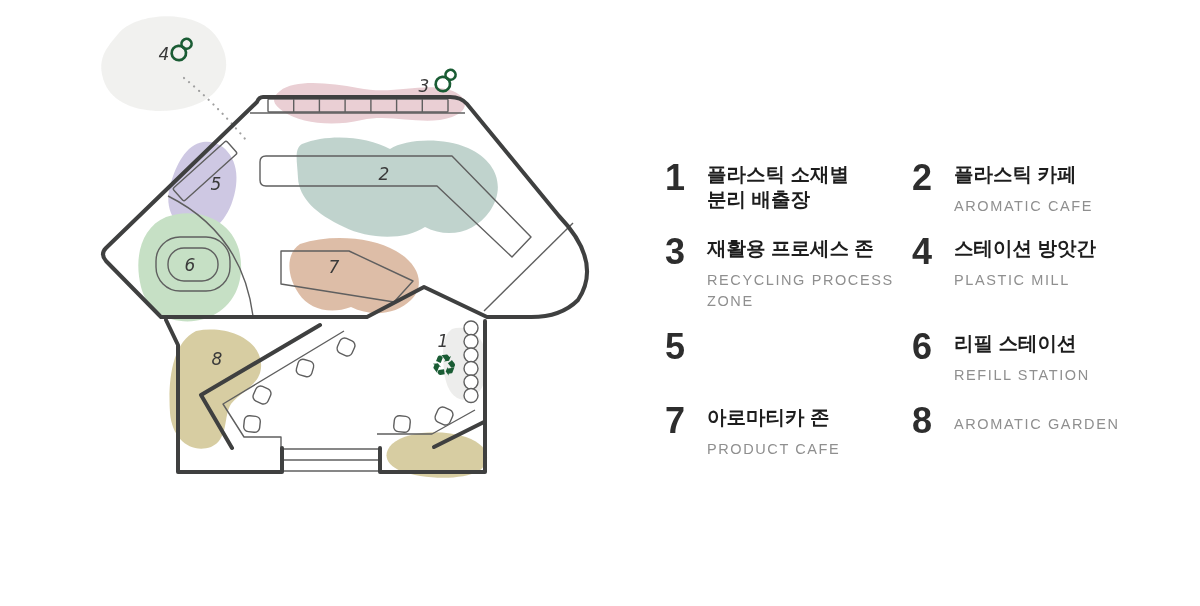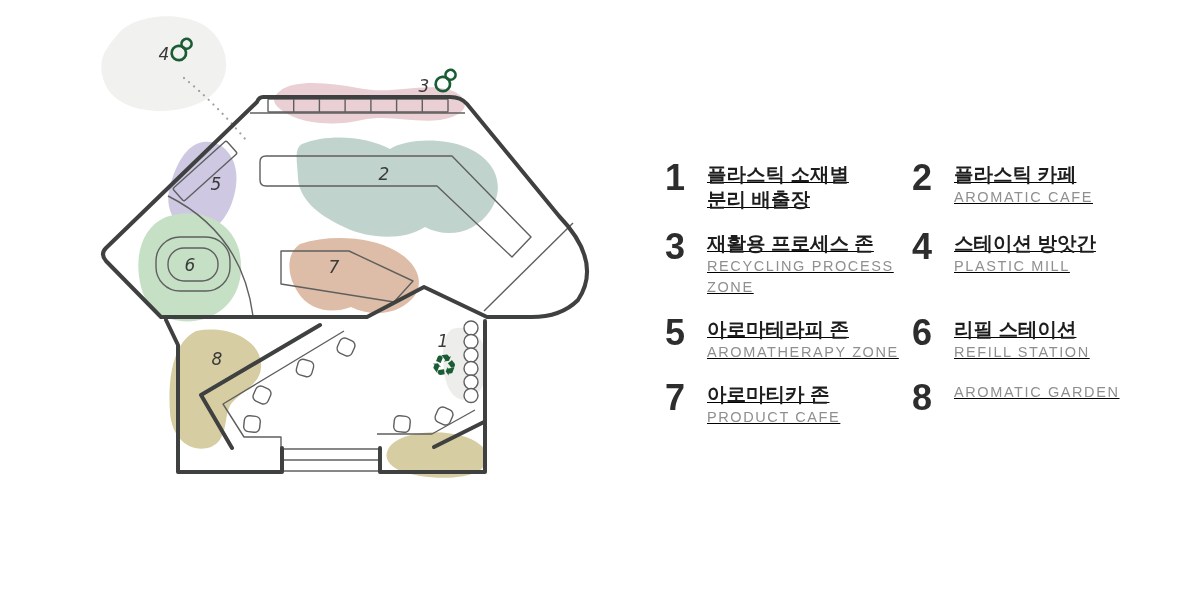--- a/index.html
+++ b/index.html
@@ -10,27 +10,27 @@
   .map-wrap{position:absolute;left:0;top:0;width:640px;height:540px;}
   .legend{
     position:absolute;left:665px;top:161px;
     display:grid;grid-template-columns:247px 250px;row-gap:18px;column-gap:0;
   }
   .legend-item{display:flex;align-items:flex-start;}
   .legend-num{
     width:42px;flex:0 0 42px;font-size:36px;font-weight:700;color:#2d2d2d;
     line-height:0.95;letter-spacing:-1px;
   }
-  .legend-txt{padding-top:1px;text-decoration:underline;}
+  .legend-txt{padding-top:1px;}
   .legend-ko{
     font-size:19.5px;font-weight:700;color:#1d1d1d;line-height:25px;
     white-space:pre-line;letter-spacing:0px;
   }
   .legend-en{
-    margin-top:0;font-size:14.5px;font-weight:400;color:#8f8f8f;
+    margin-top:9px;font-size:14.5px;font-weight:400;color:#8f8f8f;
     letter-spacing:1.6px;line-height:21px;white-space:pre-line;
   }
   .zone-label{
     font-family:"DejaVu Sans","Liberation Sans",sans-serif;
     font-style:italic;font-weight:500;font-size:17px;fill:#3a3a3a;
   }
 </style>
 </head>
 <body>
 
@@ -158,24 +158,20 @@
   <div class="legend-item">
     <div class="legend-num">4</div>
     <div class="legend-txt">
       <div class="legend-ko">스테이션 방앗간</div>
       <div class="legend-en">PLASTIC MILL</div>
     </div>
   </div>
 
   <div class="legend-item">
     <div class="legend-num">5</div>
-    <div class="legend-txt">
-      <div class="legend-ko">아로마테라피 존</div>
-      <div class="legend-en">AROMATHERAPY ZONE</div>
-    </div>
   </div>
 
   <div class="legend-item">
     <div class="legend-num">6</div>
     <div class="legend-txt">
       <div class="legend-ko">리필 스테이션</div>
       <div class="legend-en">REFILL STATION</div>
     </div>
   </div>
 

